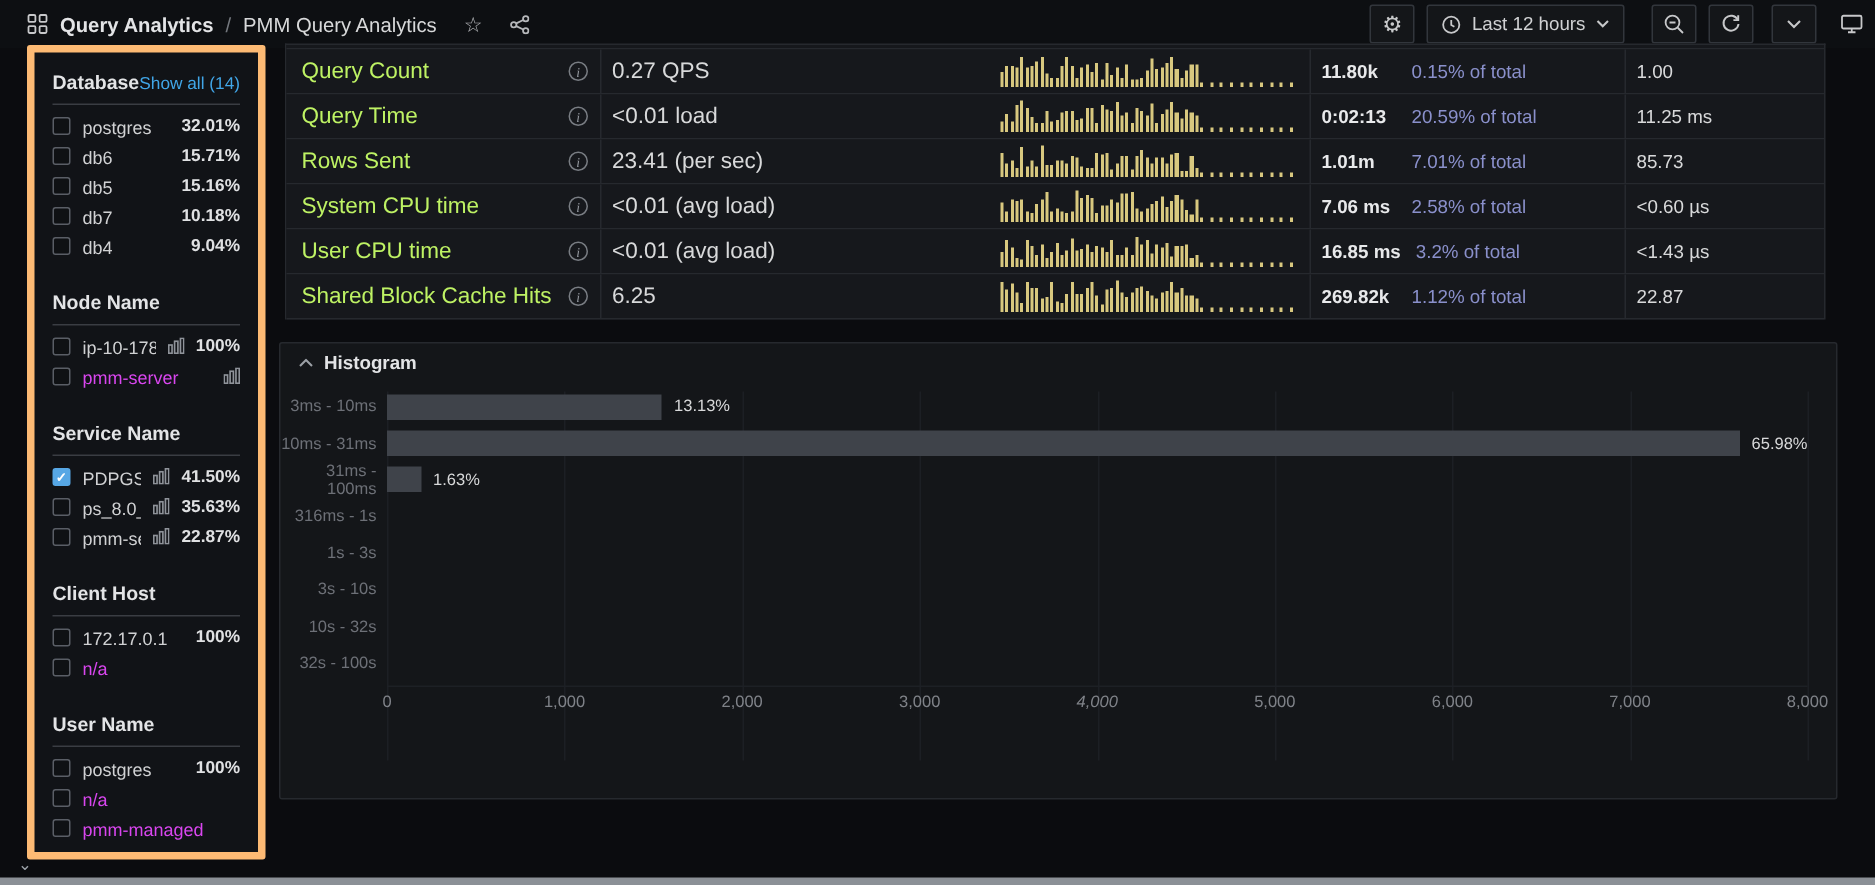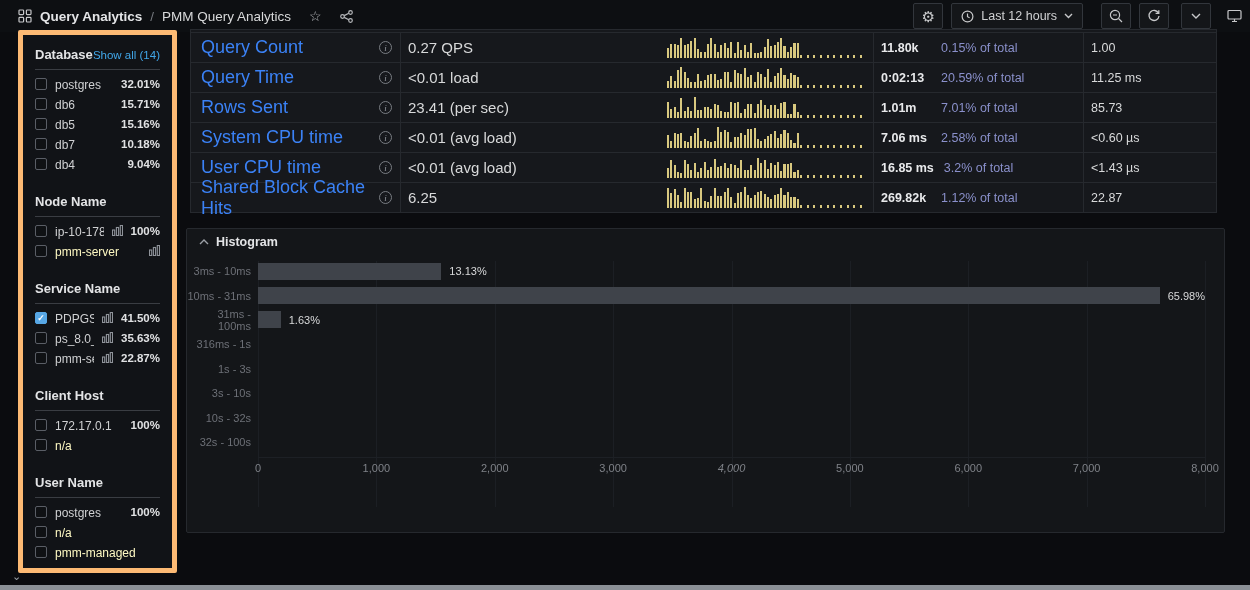--- a/index.html
+++ b/index.html
@@ -24,33 +24,33 @@
            border:5px solid #fdba74;border-radius:2px;padding:12px 12px 0 12px;overflow:hidden;}
   .fsec{margin-bottom:16px;}
   .fsec-head{display:flex;justify-content:space-between;align-items:baseline;}
   .fsec-title{font-size:13px;font-weight:700;color:#e3e4e6;}
   .showall{font-size:11.5px;color:#41a6e8;cursor:pointer;}
   .fsec-div{border-bottom:1px solid #3a3d43;margin:7px 0 8px 0;}
   .fitem{display:flex;align-items:flex-start;height:20px;gap:8px;font-size:12px;cursor:pointer;}
   .cb{width:12px;height:12px;border:1px solid #5a5e66;border-radius:2px;flex:none;background:#0f1114;}
   .cb.on{background:#57a7e5;border-color:#57a7e5;color:#fff;font-size:9px;line-height:11px;text-align:center;font-weight:700;}
   .flabel{flex:1;white-space:nowrap;overflow:hidden;color:#d0d1d3;}
-  .flabel.dim{color:#fef9c3;}
+  .flabel.dim{color:#d946ef;}
   .chbars{flex:none;display:flex;align-items:flex-end;cursor:pointer;}
   .fpct{font-size:11.5px;color:#e0e1e3;font-weight:700;flex:none;}
   
   .mtable{position:absolute;left:190px;top:29px;width:1027px;border:1px solid #26292e;border-bottom:none;background:#101214;}
   .sliver{height:3px;background:#16181c;border-bottom:1px solid #26292e;}
   .trow{display:flex;height:30px;border-bottom:1px solid #26292e;background:#16181c;cursor:pointer;}
   .tc{display:flex;align-items:center;border-right:1px solid #26292e;position:relative;}
   .tc1{width:210px;padding:0 8px 0 10px;justify-content:space-between;}
   .tc2{width:473px;padding-left:7px;}
   .tc3{width:210px;padding-left:7px;gap:10px;}
   .tc4{flex:1;padding-left:7px;border-right:none;}
-  .metric-name{font-size:18px;color:#3b82f6;}
+  .metric-name{font-size:15px;color:#bef264;}
   .info{width:13px;height:13px;border:1px solid #797d83;border-radius:50%;color:#9599a0;font-size:9px;
         display:flex;align-items:center;justify-content:center;font-family:"Liberation Serif",serif;font-style:italic;flex:none;cursor:pointer;}
   .mval{font-size:15px;color:#d8d9da;}
   .spark{position:absolute;right:8px;top:4px;bottom:4px;width:198px;display:flex;align-items:flex-end;gap:1.3px;}
   .spark i{flex:1;display:block;}
   .stat{font-size:12.5px;font-weight:700;color:#e8e9eb;min-width:50px;}
   .pctlink{font-size:12.5px;color:#8a90cb;cursor:pointer;}
   .extra{font-size:12.5px;color:#d8d9da;}
   
   .histpanel{position:absolute;left:186px;top:228px;width:1039px;height:305px;background:#141619;

